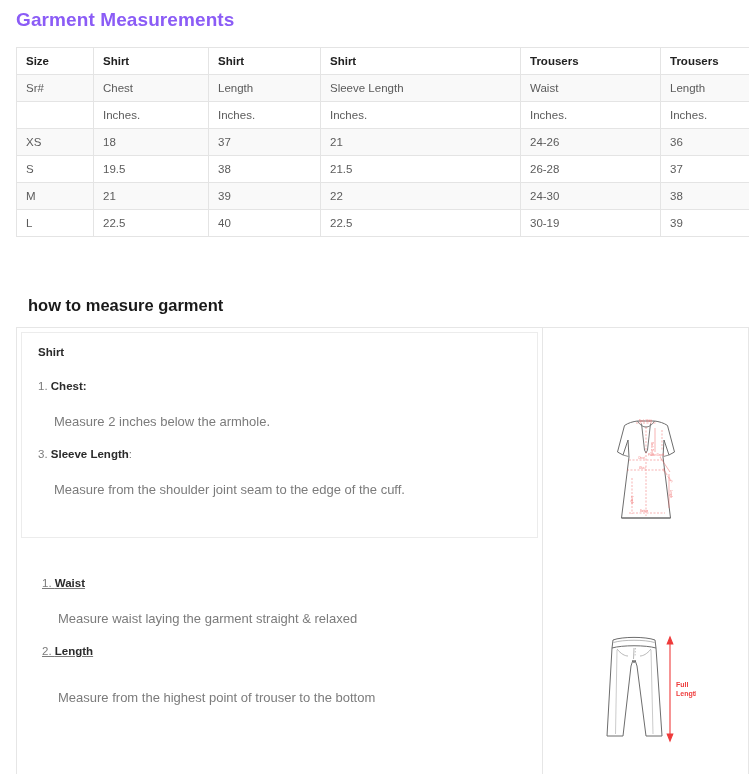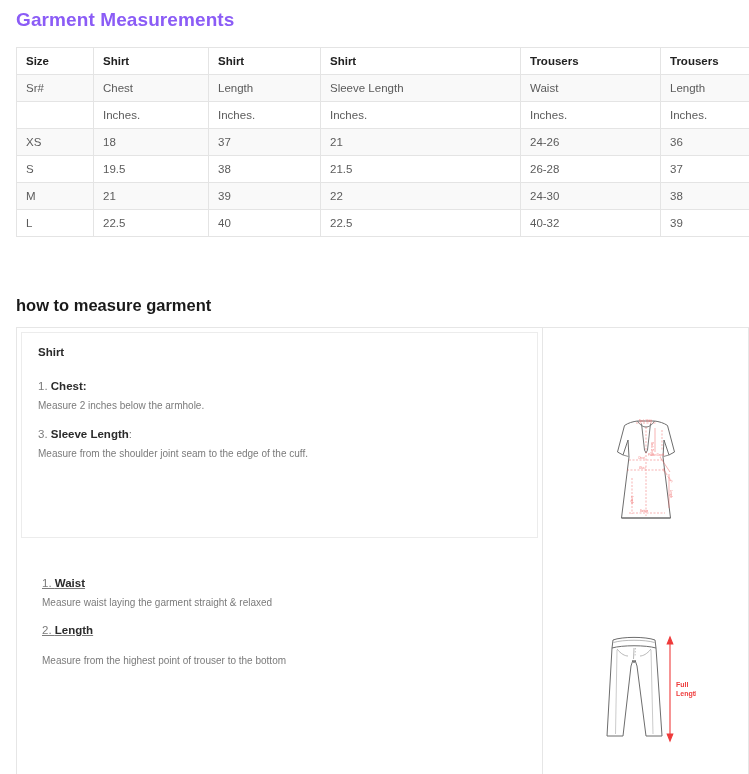--- a/index.html
+++ b/index.html
@@ -75,21 +75,21 @@
 
   
   .howto-title {
     font-size: 16.5px;
     font-weight: 700;
     color: #1a1a1a;
     margin: 0;
     padding: 0 0 0 16px;
     position: absolute;
     top: 294px;
-    left: 0;
+    left: 12px;
     line-height: 22px;
   }
 
   .howto-box {
     position: absolute;
     top: 327px;
     left: 16px;
     width: 733px;
     height: 447px;
     border: 1px solid #e6e6e6;
@@ -135,24 +135,24 @@
     font-size: 11.5px;
     color: #7b7b7b;
     line-height: 17px;
     margin: 0;
   }
   .measure-label b {
     color: #2b2b2b;
     font-weight: 700;
   }
   .measure-desc {
-    font-size: 10px;
+    font-size: 13px;
     color: #7b7b7b;
     line-height: 17px;
-    margin: 0;
+    margin: 16px;
     padding-top: 2px;
   }
   .trouser-panel .measure-item { margin-bottom: 11px; }
   .trouser-panel .measure-label { padding-left: 20px; text-decoration: underline; }
   .trouser-panel .measure-desc  { padding-left: 20px; }
   .trouser-panel .spacer-desc { padding-top: 13px; }
 
   
   .illus {
     position: absolute;
@@ -228,21 +228,21 @@
         <td>39</td>
         <td>22</td>
         <td>24-30</td>
         <td>38</td>
       </tr>
       <tr>
         <td>L</td>
         <td>22.5</td>
         <td>40</td>
         <td>22.5</td>
-        <td>40-32</td>
+        <td>30-19</td>
         <td>39</td>
       </tr>
     </tbody>
   </table>
 </div>
 
 <h2 class="howto-title">how to measure garment</h2>
 
 <div class="howto-box">
 

